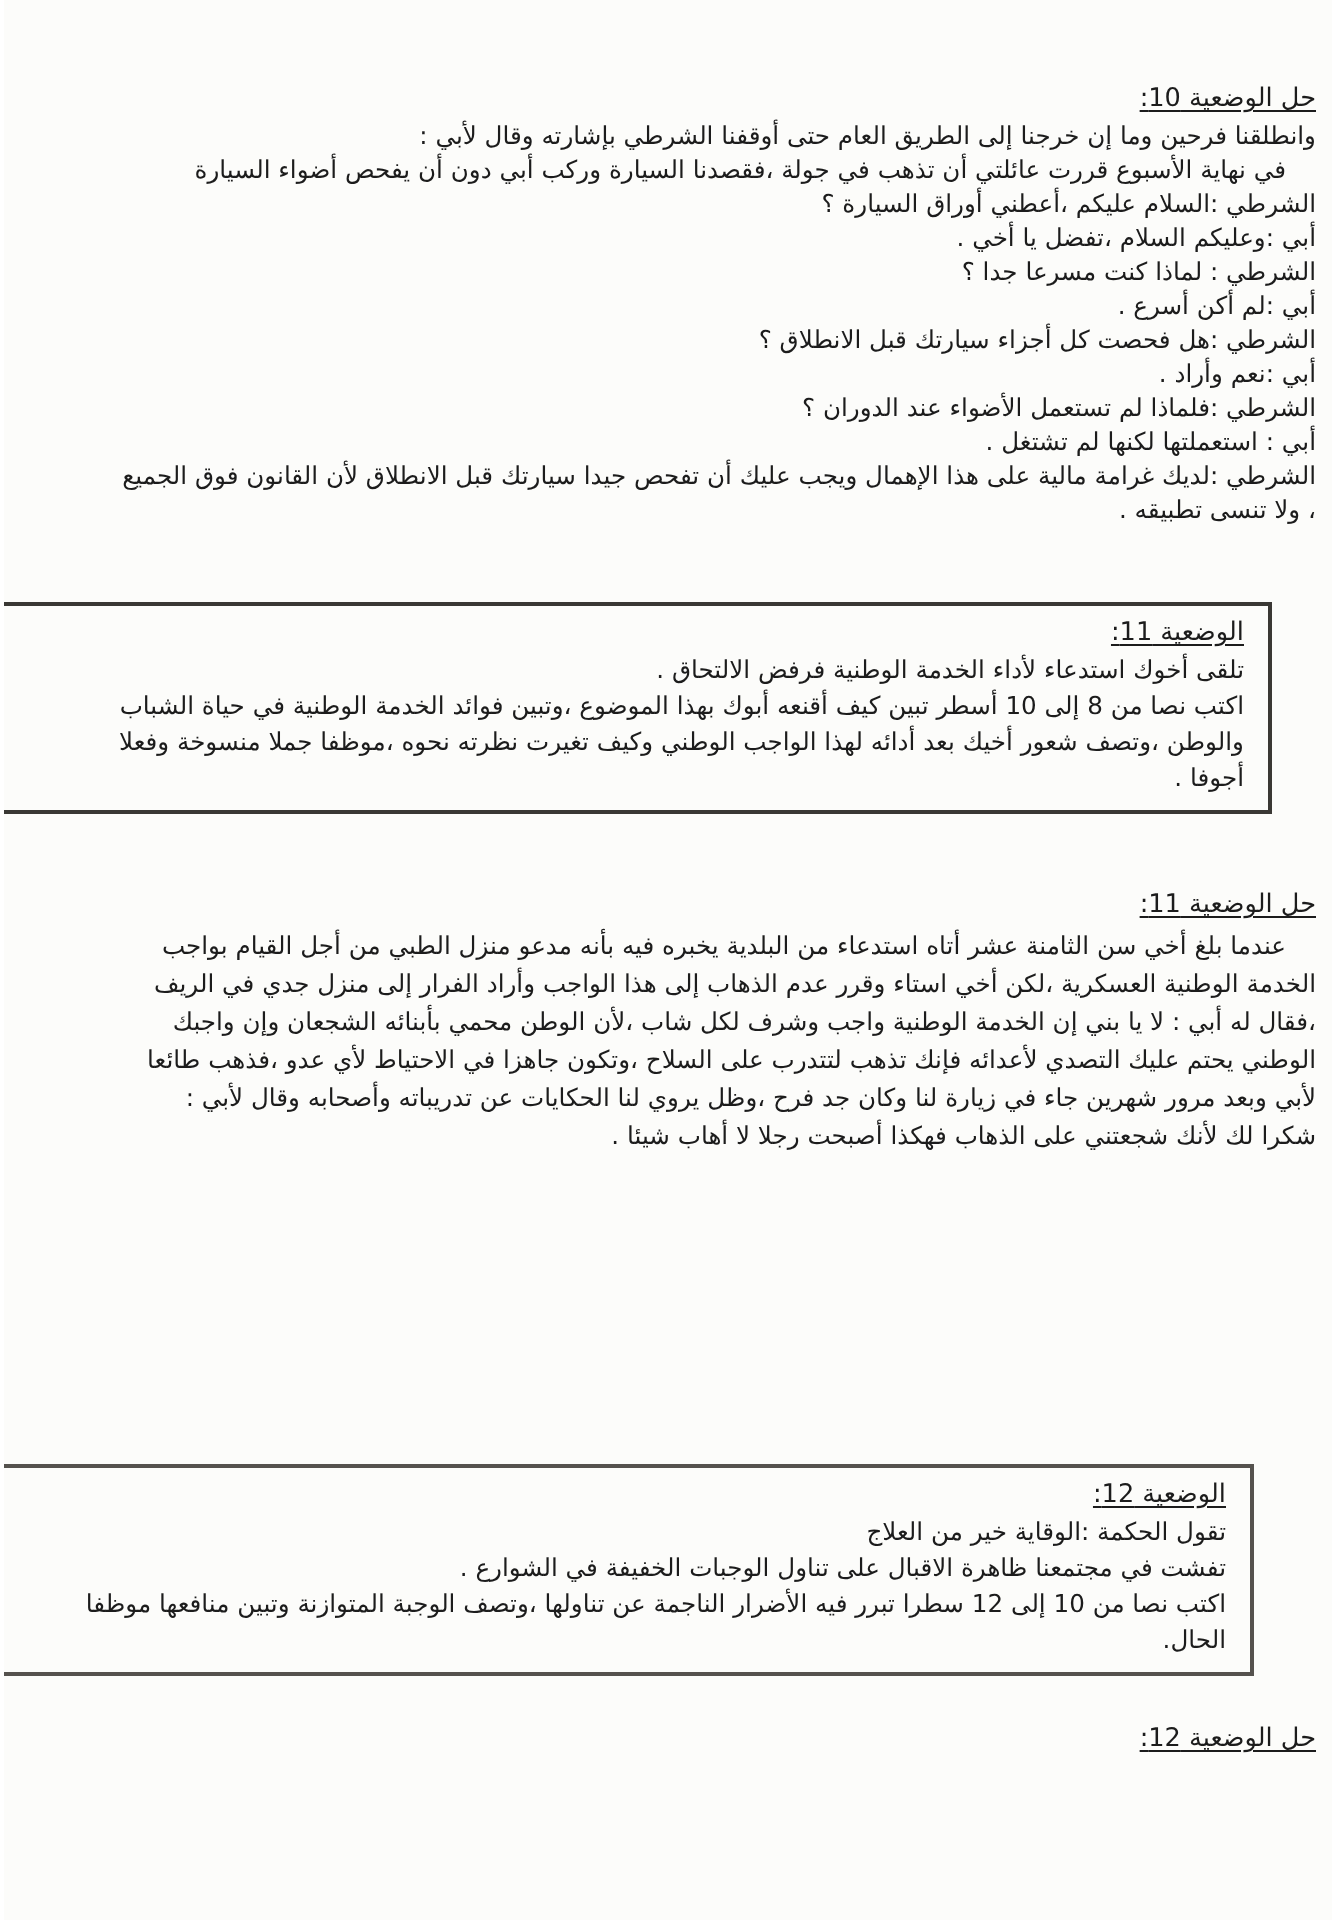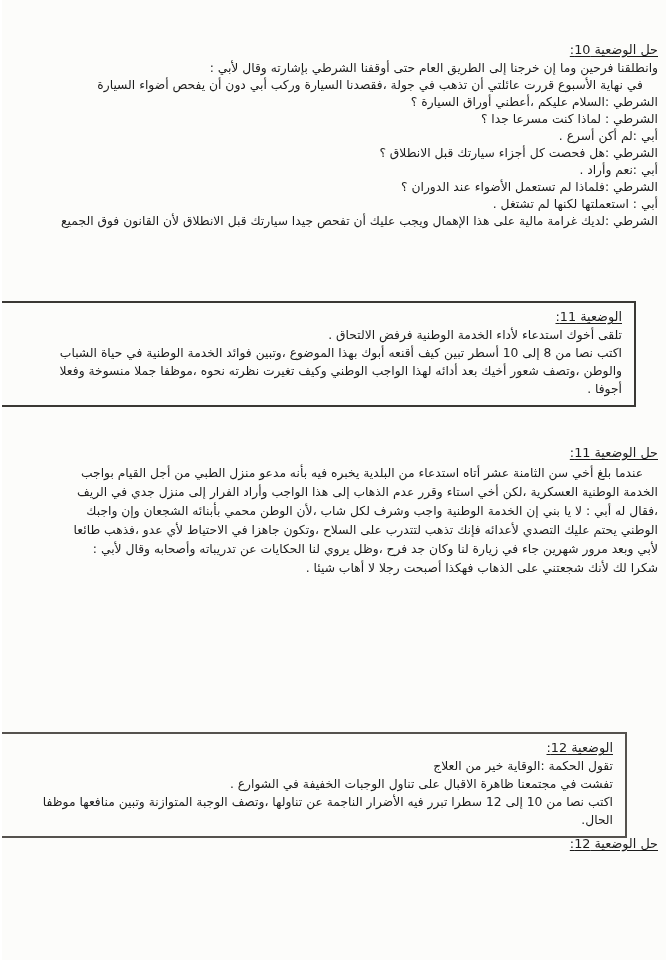--- a/index.html
+++ b/index.html
@@ -41,39 +41,41 @@
     background: #fcfcfa;
   }
   .qbox .ln, .qbox .title { line-height: 18px; }
   #box11 { top: 301px; width: 650px; }
   #box12 { top: 732px; width: 641px; border-color: #55524e; }
 
   #sol11 { position: absolute; top: 444px; right: 8px; left: 2px; }
   #sol11 .title { margin-bottom: 3px; }
   #sol11 .ln { line-height: 19px; }
 
-  #sol12 { position: absolute; top: 835px; right: 8px; }
+  #sol12 { position: absolute; top: 861px; right: 8px; }
 </style>
 </head>
 <body>
 
 <div class="page">
 
   <section id="sol10">
     <div class="title">حل الوضعية 10:</div>
     <div class="ln">وانطلقنا فرحين وما إن خرجنا إلى الطريق العام حتى أوقفنا الشرطي بإشارته وقال لأبي :</div>
     <div class="ln ind">في نهاية الأسبوع قررت عائلتي أن تذهب في جولة ،فقصدنا السيارة وركب أبي دون أن يفحص أضواء السيارة</div>
     <div class="ln">الشرطي :السلام عليكم ،أعطني أوراق السيارة ؟</div>
+    <div class="ln">أبي :وعليكم السلام ،تفضل يا أخي .</div>
     <div class="ln">الشرطي : لماذا كنت مسرعا جدا ؟</div>
     <div class="ln">أبي :لم أكن أسرع .</div>
     <div class="ln">الشرطي :هل فحصت كل أجزاء سيارتك قبل الانطلاق ؟</div>
     <div class="ln">أبي :نعم وأراد .</div>
     <div class="ln">الشرطي :فلماذا لم تستعمل الأضواء عند الدوران ؟</div>
     <div class="ln">أبي : استعملتها لكنها لم تشتغل .</div>
     <div class="ln">الشرطي :لديك غرامة مالية على هذا الإهمال ويجب عليك أن تفحص جيدا سيارتك قبل الانطلاق لأن القانون فوق الجميع</div>
+    <div class="ln">، ولا تنسى تطبيقه .</div>
   </section>
 
   <section class="qbox" id="box11">
     <div class="title">الوضعية 11:</div>
     <div class="ln">تلقى أخوك استدعاء لأداء الخدمة الوطنية فرفض الالتحاق .</div>
     <div class="ln">اكتب نصا من 8 إلى 10 أسطر تبين كيف أقنعه أبوك بهذا الموضوع ،وتبين فوائد الخدمة الوطنية في حياة الشباب</div>
     <div class="ln">والوطن ،وتصف شعور أخيك بعد أدائه لهذا الواجب الوطني وكيف تغيرت نظرته نحوه ،موظفا جملا منسوخة وفعلا</div>
     <div class="ln">أجوفا .</div>
   </section>
 

